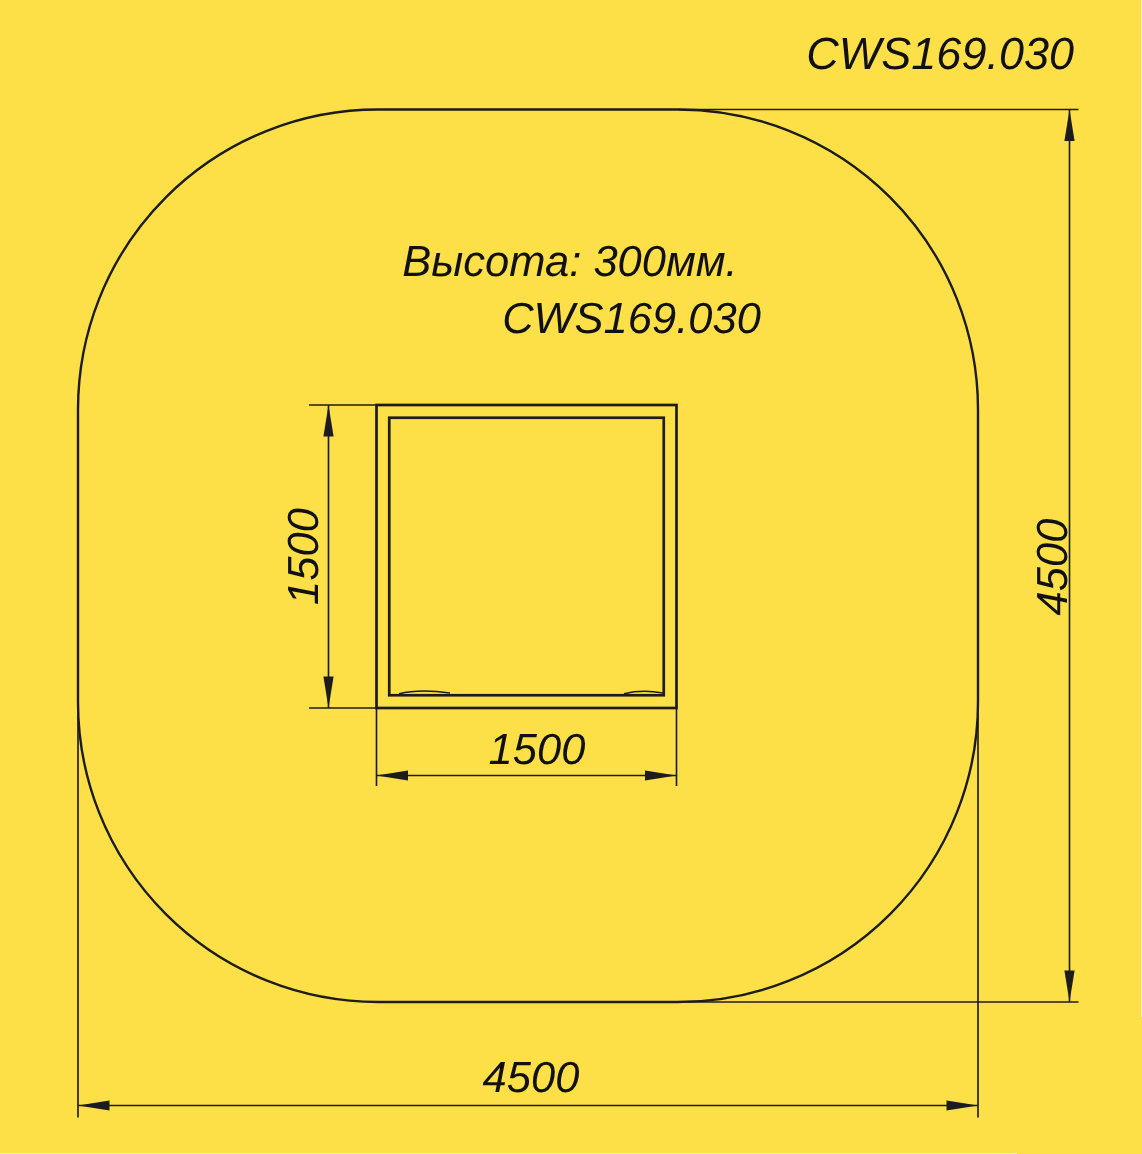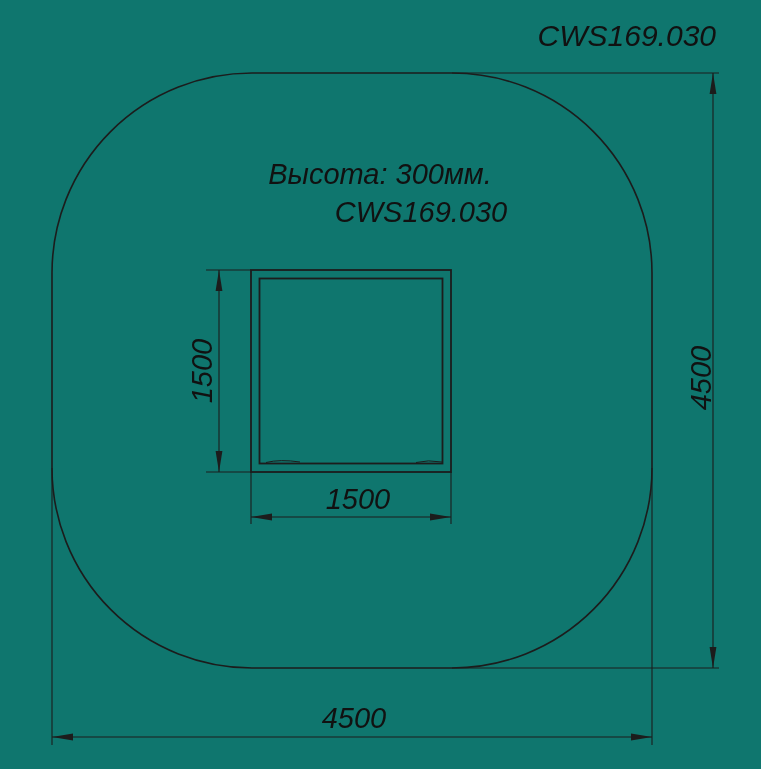--- a/index.html
+++ b/index.html
@@ -7,21 +7,21 @@
     padding: 0;
     background: #ffffff;
     width: 761px;
     height: 769px;
     overflow: hidden;
   }
   .stage {
     position: relative;
     width: 761px;
     height: 769px;
-    background: #0f766e;
+    background: #fde047;
   }
   .drawing-text {
     font-family: "Liberation Sans", sans-serif;
     font-style: italic;
     font-weight: normal;
   }
   .t30 { font-size: 30px; }
   .t29 { font-size: 29px; }
 </style>
 </head>

